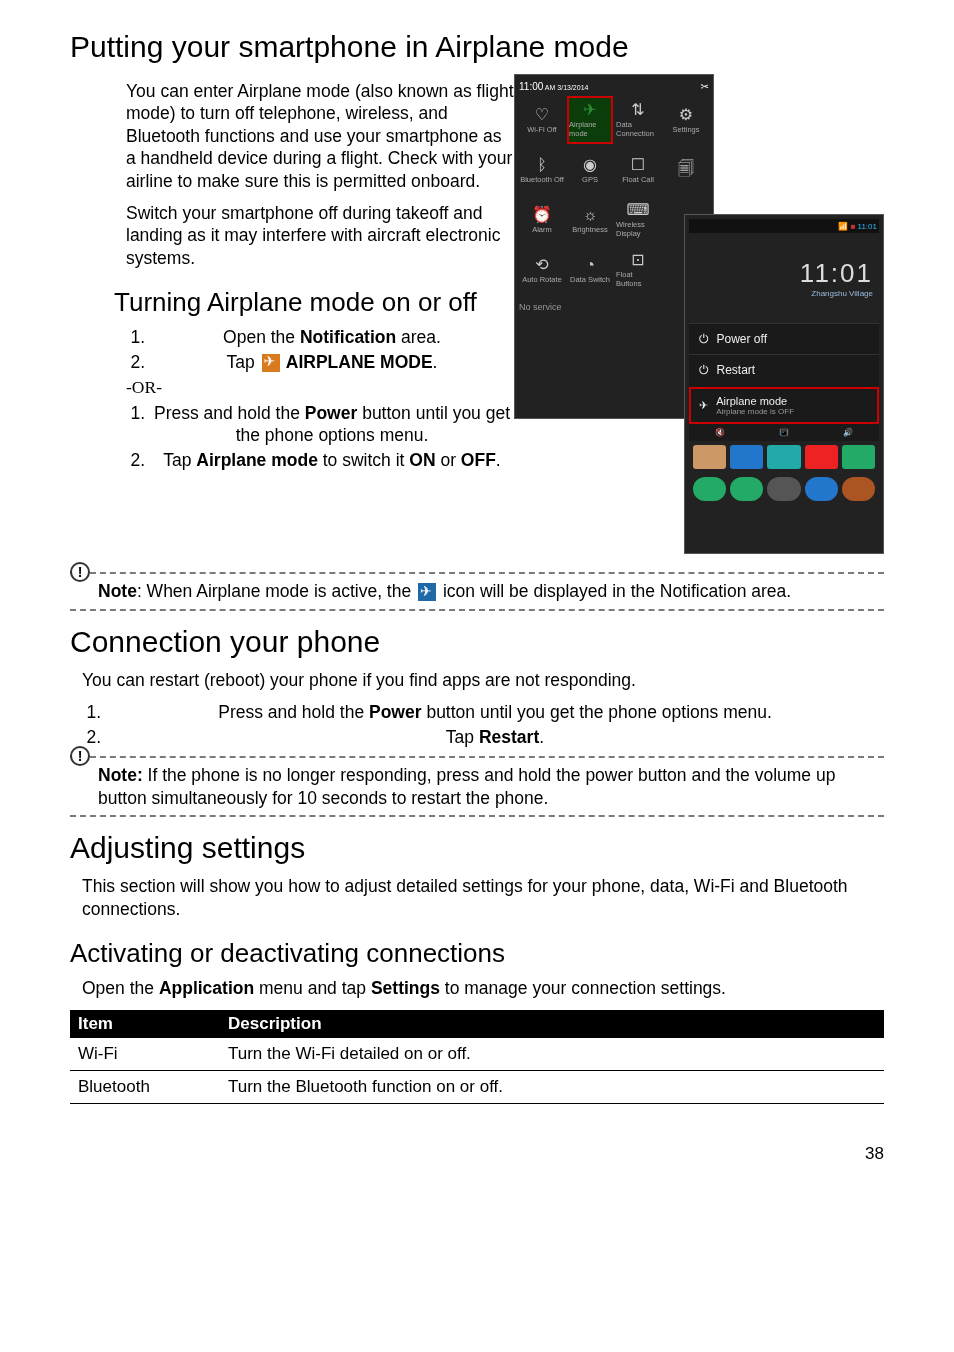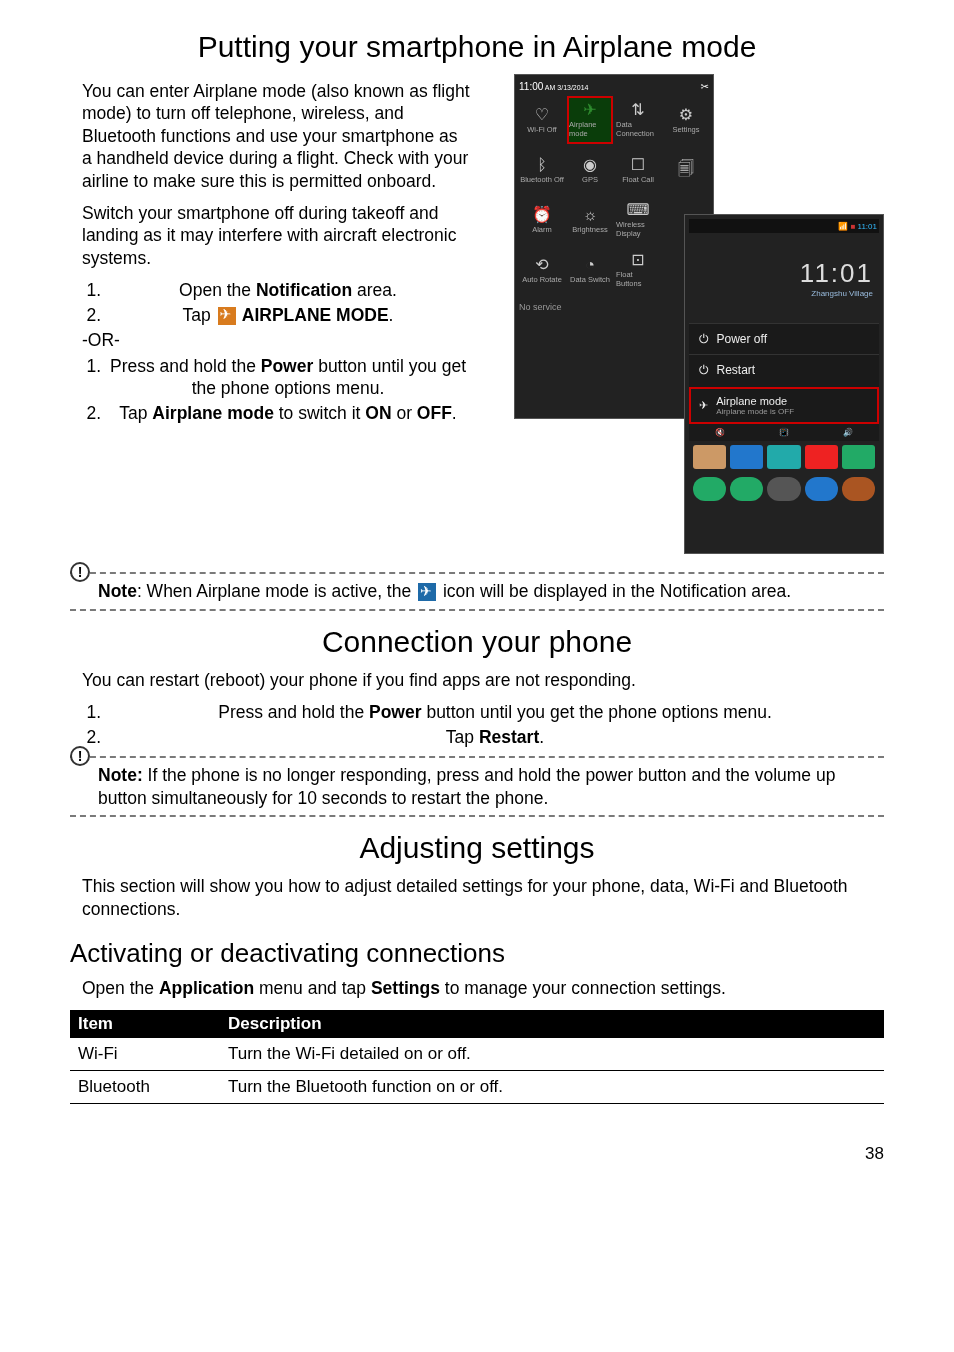--- a/index.html
+++ b/index.html
@@ -12,21 +12,20 @@
   .page {
     width: 954px;
     margin: 0 auto;
     padding: 30px 70px 20px 70px;
     position: relative;
   }
   h1 {
     font-size: 30px;
     font-weight: 400;
     margin: 0 0 10px 0;
-    text-align: center;
   }
   h2 {
     font-size: 26px;
     font-weight: 400;
     margin: 18px 0 8px 0;
   }
   p.body {
     font-size: 17.5px;
     line-height: 1.28;
     margin: 6px 0 10px 12px;
@@ -35,22 +34,23 @@
     font-size: 17.5px;
     line-height: 1.28;
     margin: 4px 0 4px 12px;
     padding-left: 24px;
     text-align: center;
   }
   ol li { margin-bottom: 2px; }
   .or {
     font-size: 17.5px;
     margin: 4px 0 2px 12px;
-  }
-  .intro-wrap { overflow: hidden; }
+    font-family: Liberation Serif, serif;
+  }
+  .intro-wrap { overflow: hidden; margin-left: 44px; }
   .intro-text { width: 400px; float: left; }
   .figure {
     float: right;
     width: 370px;
     position: relative;
   }
   .phone-left, .phone-right {
     background: #222;
     border: 1px solid #555;
     color: #bbb;
@@ -147,20 +147,21 @@
 
 <div class="page">
 
   <h1>Putting your smartphone in Airplane mode</h1>
 
   <div class="intro-wrap">
     <div class="intro-text">
       <p class="body">You can enter Airplane mode (also known as flight mode) to turn off telephone, wireless, and Bluetooth functions and use your smartphone as a handheld device during a flight. Check with your airline to make sure this is permitted onboard.</p>
       <p class="body">Switch your smartphone off during takeoff and landing as it may interfere with aircraft electronic systems.</p>
 
+      <h2>Turning Airplane mode on or off</h2>
 
       <ol>
         <li>
           <span>Open the </span><b>Notification</b><span> area.</span>
         </li>
         <li>
           <span>Tap </span><span class="inline-icon orange"></span><b> AIRPLANE MODE</b><span>.</span>
         </li>
       </ol>
 

